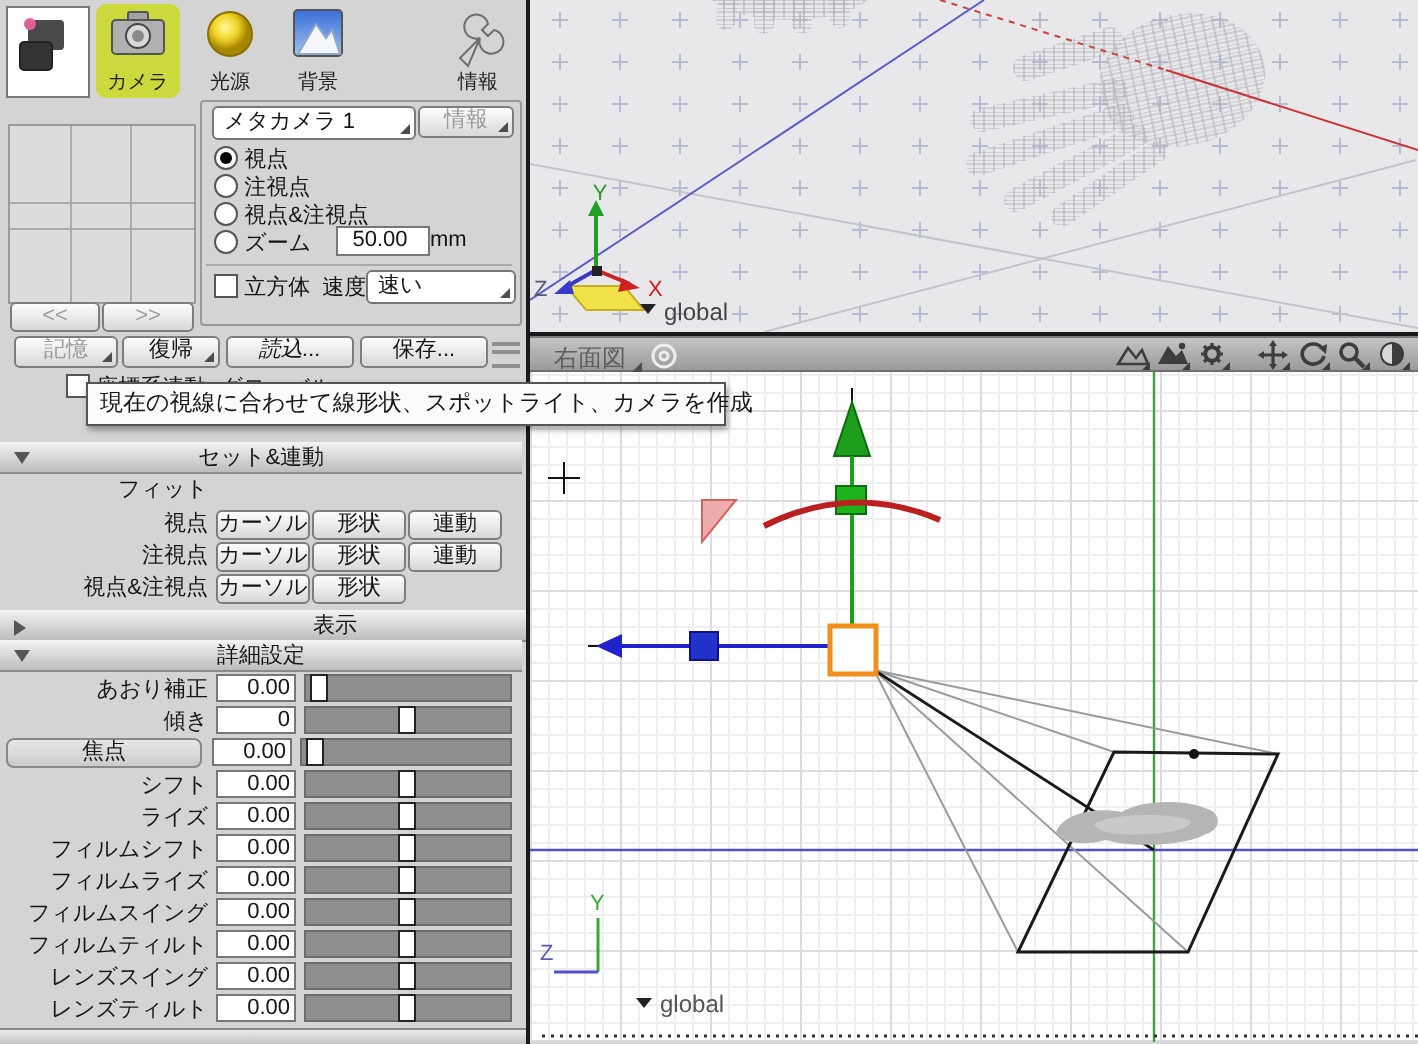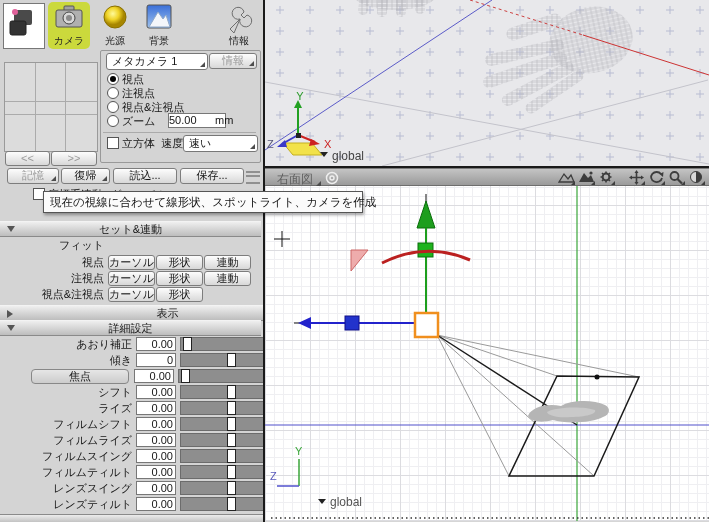--- a/index.html
+++ b/index.html
@@ -13,30 +13,30 @@
   .iconbox{position:absolute;left:1px;top:1px;width:40px;height:44px;background:#fff;border:1px solid #777;}
   .btn{position:absolute;background:linear-gradient(#fdfdfd,#d8d8d8);border:1px solid #7d7d7d;border-radius:3px;text-align:center;line-height:13px;font-size:11px;}
   .btn.dis{color:#9a9a9a;}
   .ctri::after{content:"";position:absolute;right:2px;bottom:2px;width:0;height:0;border-left:5px solid transparent;border-bottom:5px solid #4d4d4d;}
   .dropdown{position:absolute;background:#fff;border:1px solid #777;border-radius:3px;line-height:14px;padding-left:5px;font-size:11px;}
   .cam-box{position:absolute;left:100px;top:50px;width:159px;height:111px;border:1px solid #999;border-radius:2px;}
   .rrow{position:absolute;left:6px;height:13px;line-height:13px;}
   .radio{display:inline-block;width:10px;height:10px;border:1px solid #555;border-radius:50%;background:#fff;vertical-align:-2px;position:relative;}
   .radio .dot{position:absolute;left:2px;top:2px;width:6px;height:6px;border-radius:50%;background:#000;}
   .cbox{display:inline-block;width:10px;height:10px;border:1px solid #555;background:#fff;vertical-align:-2px;}
-  .field{position:absolute;background:#fff;border:1px solid #777;text-align:left;padding-right:14px;line-height:13px;font-size:11px;}
+  .field{position:absolute;background:#fff;border:1px solid #777;text-align:center;padding-right:3px;line-height:13px;font-size:11px;}
   .sec-h{position:absolute;left:0;width:261px;height:14px;line-height:14px;text-align:center;background:linear-gradient(#efefef,#bdbdbd);border-top:1px solid #f3f3f3;border-bottom:1px solid #8a8a8a;font-size:11px;}
   .sec-h .tri{position:absolute;left:7px;top:4px;width:0;height:0;}
   .tri-down{border-left:4px solid transparent;border-right:4px solid transparent;border-top:6px solid #555;}
   .tri-right{border-top:4px solid transparent;border-bottom:4px solid transparent;border-left:6px solid #555;}
   .rowlab{position:absolute;left:0;width:104px;text-align:right;line-height:15px;}
   .grip{position:absolute;width:14px;height:9px;border-top:2px solid #909090;border-bottom:2px solid #909090;}
   .grip::after{content:"";display:block;margin-top:2px;border-top:2px solid #909090;}
   
-  .srows{position:absolute;left:0;top:336px;width:261px;margin-left:28px;}
+  .srows{position:absolute;left:0;top:336px;width:261px;}
   .srow{display:flex;height:16px;align-items:center;}
   .slab{width:104px;padding-right:4px;text-align:right;font-size:11px;white-space:nowrap;}
   .slab-btn{width:96px;margin:0 5px 0 3px;padding:0;text-align:center;border:1px solid #888;border-radius:4px;background:linear-gradient(#e6e6e6,#cccccc);line-height:13px;}
   .sval{width:36px;height:12px;line-height:12px;background:#fff;border:1px solid #777;text-align:right;padding-right:2px;font-size:11px;}
   .strack{position:relative;flex:1;height:12px;margin:0 5px 0 4px;background:#8e8e8e;border:1px solid #6c6c6c;}
   .shandle{position:absolute;top:-1px;width:7px;height:12px;background:#fff;border:1px solid #222;}
   
   .tooltip{position:absolute;left:43px;top:191px;width:312px;height:20px;line-height:20px;background:#fbfbfb;border:1px solid #555;box-shadow:1px 2px 3px rgba(0,0,0,.35);padding-left:6px;font-size:11.5px;z-index:60;white-space:nowrap;}
   
   .persp{position:absolute;left:263px;top:0;width:446px;height:168px;border-left:2px solid #1a1a1a;border-bottom:2px solid #1a1a1a;box-sizing:border-box;background:#e8e8eb;}
@@ -163,21 +163,21 @@
       <div class="dropdown ctri" style="left:82px;top:84px;width:68px;height:15px;">
         <span>速い</span>
       </div>
     </div>
 
     <div class="btn dis" style="left:5px;top:151px;width:43px;height:13px;"><span>&lt;&lt;</span></div>
     <div class="btn dis" style="left:51px;top:151px;width:44px;height:13px;"><span>&gt;&gt;</span></div>
 
     <div class="btn dis ctri" style="left:7px;top:168px;width:50px;height:14px;"><span>記憶</span></div>
     <div class="btn ctri" style="left:61px;top:168px;width:47px;height:14px;"><span>復帰</span></div>
-    <div class="btn" style="left:113px;top:168px;width:62px;height:14px;"><span>読込...</span></div>
+    <div class="btn" style="left:113px;top:168px;width:62px;height:14px;font-style:italic;"><span>読込...</span></div>
     <div class="btn" style="left:180px;top:168px;width:62px;height:14px;"><span>保存...</span></div>
     <div class="grip" style="left:246px;top:171px;"></div>
 
     <div class="abs" style="left:33px;top:187px;height:14px;line-height:14px;">
       <span class="cbox"></span>
       <span>座標系連動</span>
       <span style="margin-left:4px;">グローバル</span>
     </div>
     <div class="abs" style="left:246px;top:193px;width:0;height:0;border-left:6px solid transparent;border-bottom:6px solid #4d4d4d;"></div>
 

